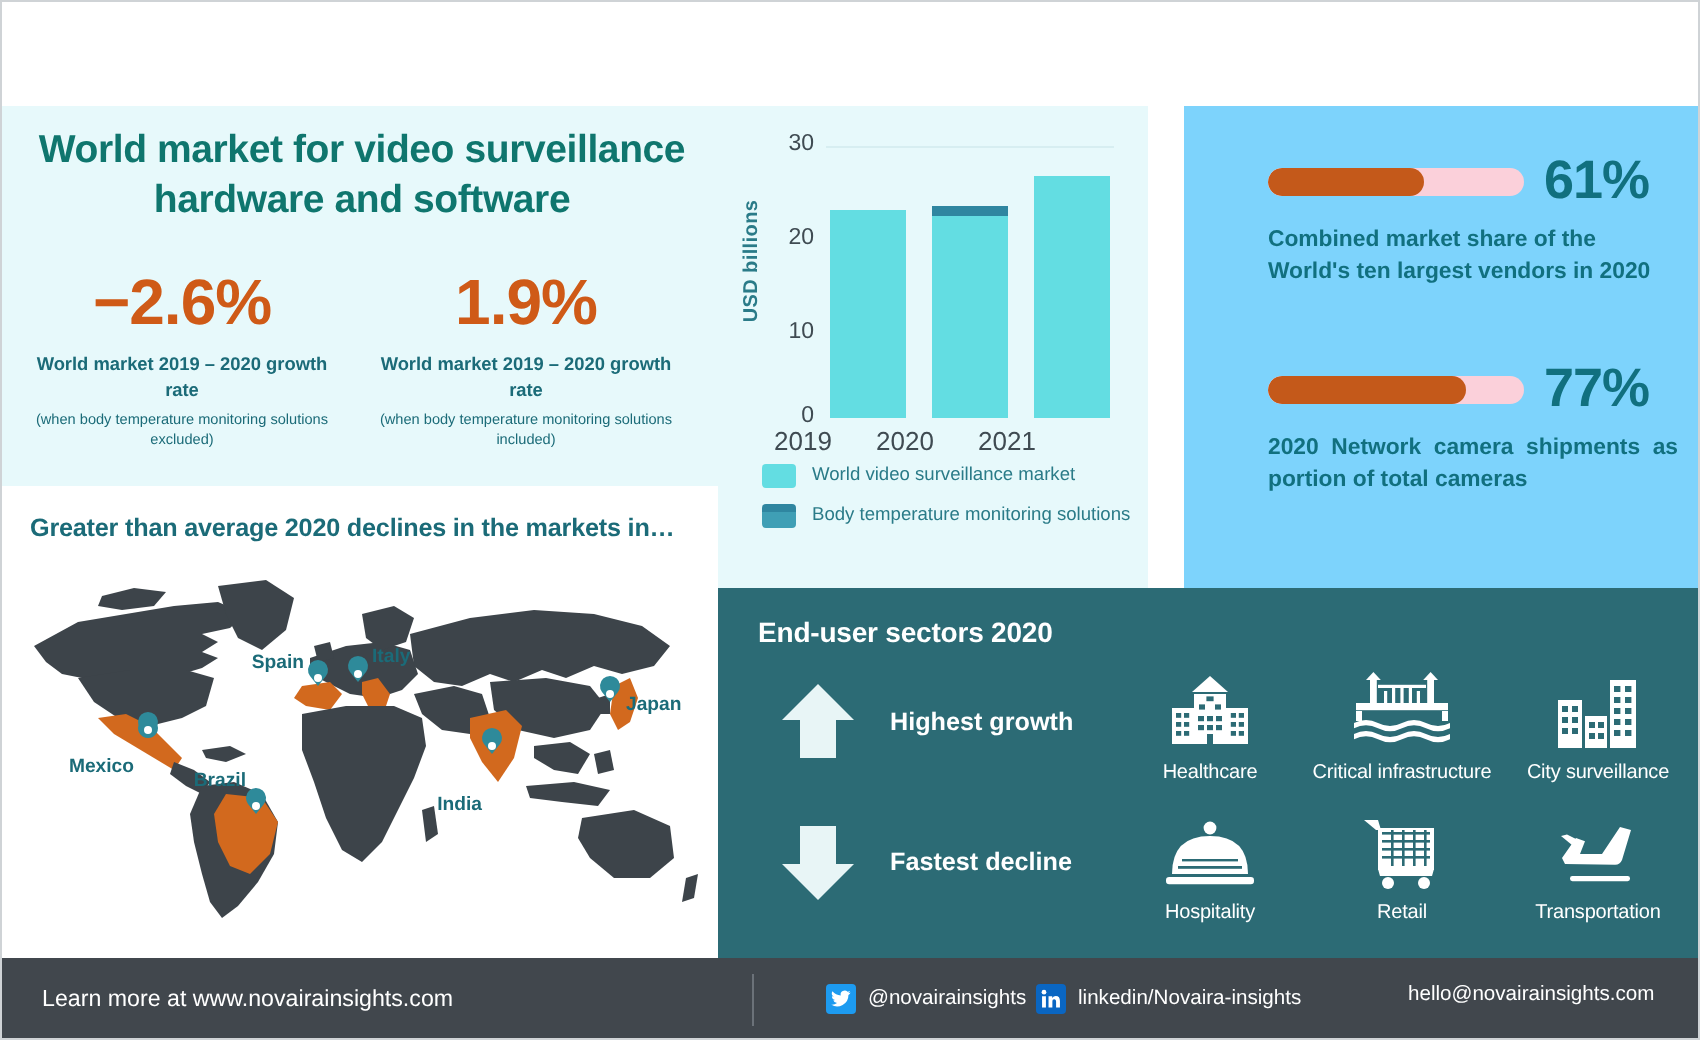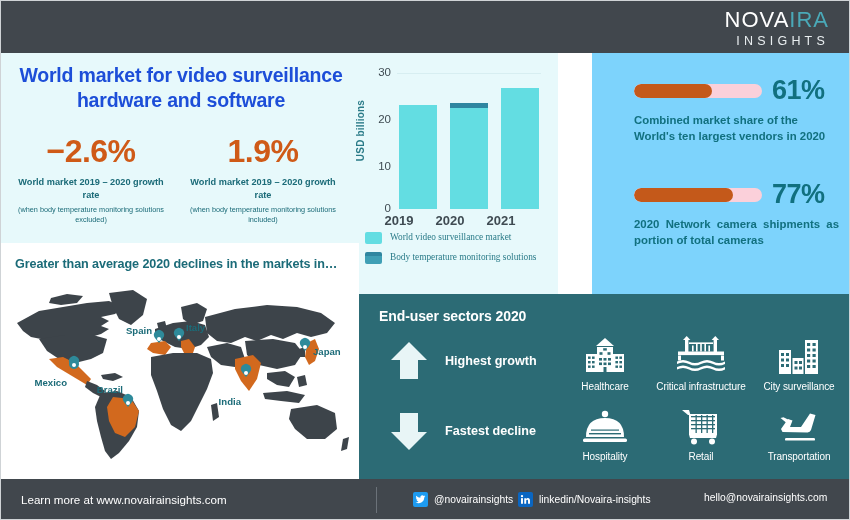--- a/index.html
+++ b/index.html
@@ -38,21 +38,21 @@
   }
 
   
   .panel-stats{
     position:absolute;left:0;top:52px;width:358px;height:190px;
     background:#e7f9fb;
   }
   .main-title{
     position:absolute;left:14px;top:10px;width:332px;
     text-align:center;
-    font-size:19.5px;font-weight:bold;color:#1d4ed8;
+    font-size:19.5px;font-weight:bold;color:#0f766e;
     line-height:1.28;
     letter-spacing:-0.2px;
   }
   .stat-col{position:absolute;top:82px;text-align:center;}
   .stat-col.left{left:8px;width:164px;}
   .stat-col.right{left:180px;width:164px;}
   .stat-value{
     font-size:32px;font-weight:bold;color:#cf5a17;line-height:1;
     letter-spacing:-0.5px;
   }
@@ -60,21 +60,21 @@
     margin-top:9px;font-size:9.2px;font-weight:bold;color:#1b6b78;
     line-height:1.42;
   }
   .stat-note{
     margin-top:3px;font-size:7.3px;color:#1b6b78;line-height:1.35;
     font-weight:normal;
   }
 
   
   .panel-chart{
-    position:absolute;left:342px;top:52px;width:215px;height:241px;
+    position:absolute;left:358px;top:52px;width:215px;height:241px;
     background:#e7f9fb;
   }
   .chart-area{position:absolute;left:0;top:0;width:215px;height:175px;}
   .ylabel{
     position:absolute;left:-19px;top:72px;width:72px;
     transform:rotate(-90deg);
     font-size:10px;font-weight:bold;color:#2a7b88;text-align:center;
     letter-spacing:0.2px;
   }
   .ytick{
@@ -90,25 +90,25 @@
   }
   .bar-main{
     position:absolute;bottom:0;left:0;width:38px;
     background:#63dde2;
   }
   .bar-cap{
     position:absolute;left:0;width:38px;height:5px;
     background:#2f86a0;
   }
   .xtick{
-    position:absolute;top:160px;width:56px;text-align:center;
-    font-size:13px;color:#3f4b52;font-weight:bold;
+    position:absolute;top:160px;width:56px;
+    font-size:13px;color:#3f4b52;
   }
   .legend{position:absolute;left:22px;top:178px;width:190px;}
-  .legend-row{display:flex;align-items:flex-start;margin-bottom:7px;font-family:Liberation Serif, serif;}
+  .legend-row{display:flex;align-items:flex-start;margin-bottom:7px;}
   .swatch{
     width:17px;height:12px;border-radius:2px;margin-right:8px;
     flex:0 0 auto;margin-top:1px;
   }
   .swatch.main{background:#63dde2;}
   .swatch.cap{background:#3f9fb5;border-top:4px solid #2f86a0;box-sizing:border-box;}
   .legend-text{
     font-size:9.3px;color:#2a7b88;line-height:1.3;font-weight:500;
   }
 
@@ -201,26 +201,20 @@
   .footer-divider{
     position:absolute;left:375px;top:486px;width:1px;height:26px;
     background:#6b7279;
   }
 </style>
 </head>
 <body>
 
 <div id="infographic">
 
-  <div class="header">
-    <div class="logo">
-      <div class="logo-main"><span class="logo-nova">NOVA</span><span class="logo-ira">IRA</span></div>
-      <div class="logo-sub">INSIGHTS</div>
-    </div>
-  </div>
 
   <div class="panel-stats">
     <div class="main-title">World market for video surveillance hardware and software</div>
 
     <div class="stat-col left">
       <div class="stat-value">−2.6%</div>
       <div class="stat-label">World market 2019 – 2020 growth rate</div>
       <div class="stat-note">(when body temperature monitoring solutions excluded)</div>
     </div>
 

